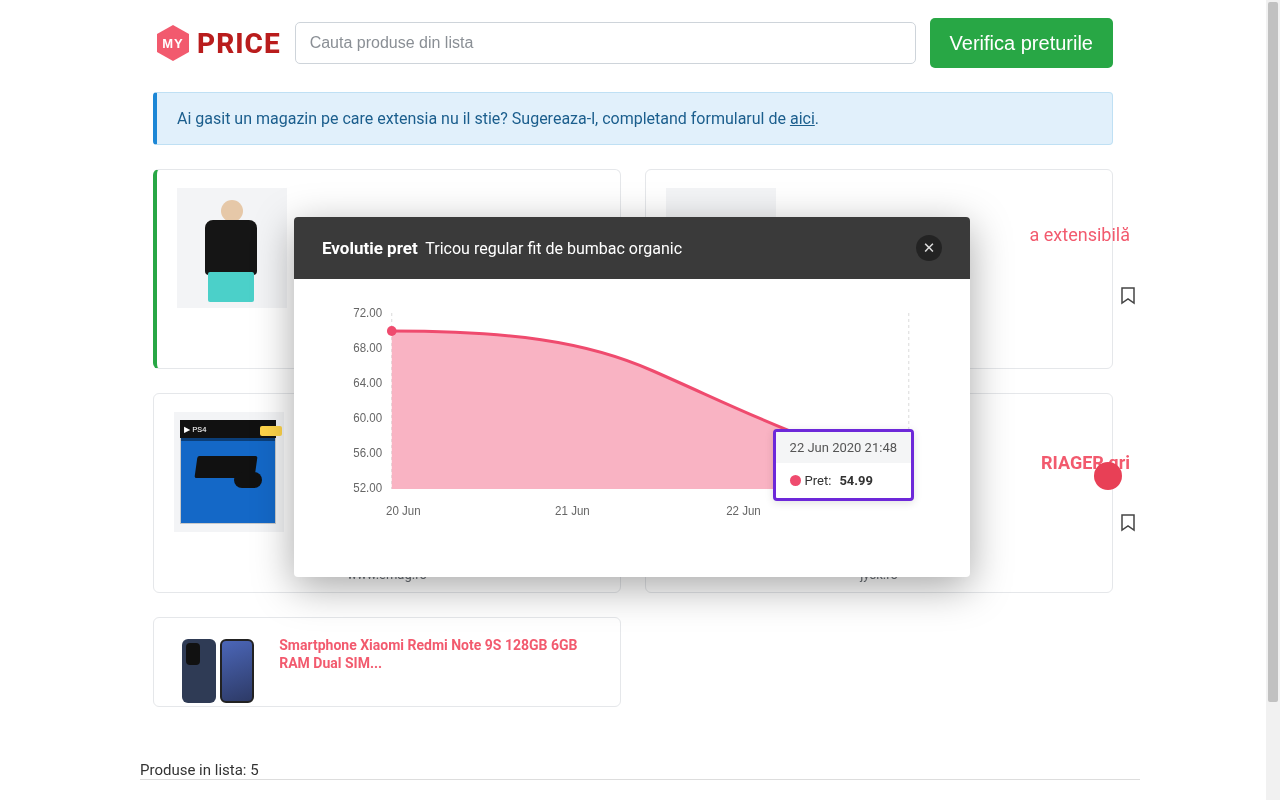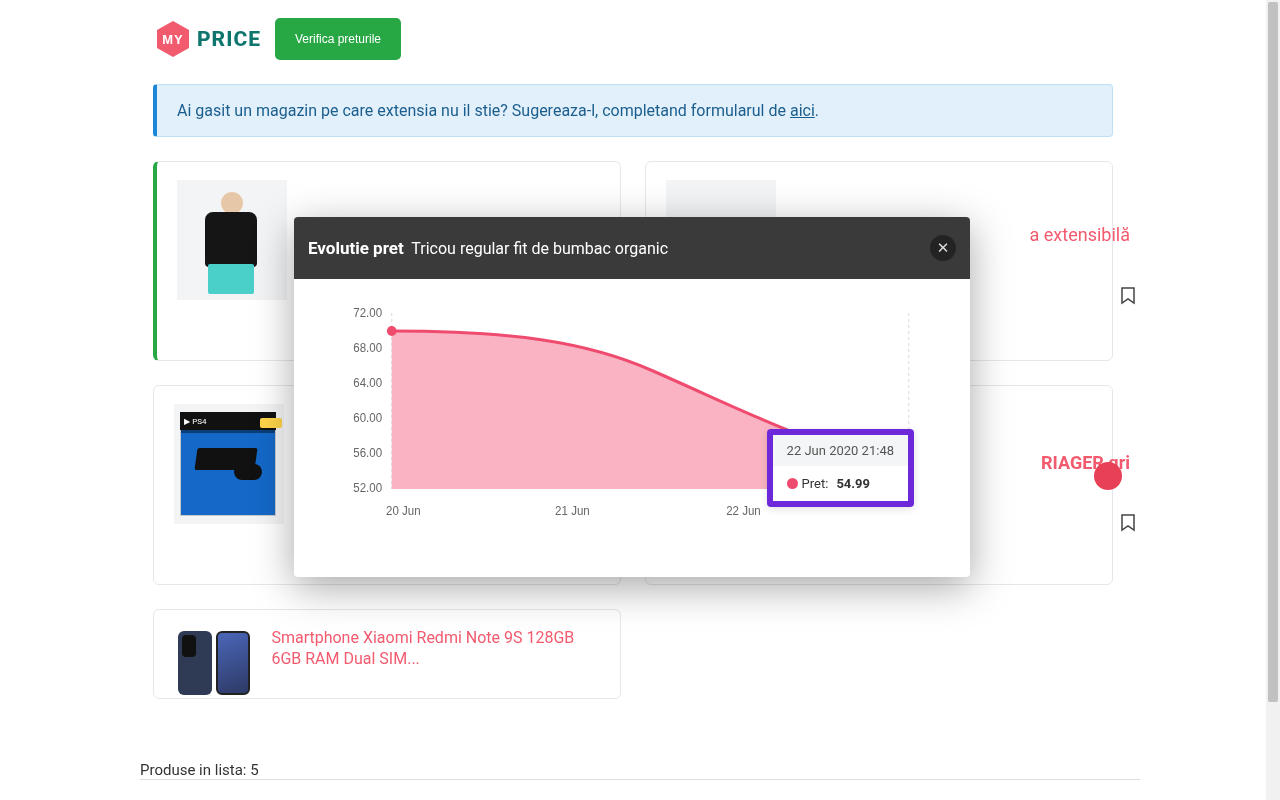--- a/index.html
+++ b/index.html
@@ -6,24 +6,24 @@
 body{font-family:-apple-system,BlinkMacSystemFont,"Segoe UI",Roboto,Arial,sans-serif;background:#fff;color:#333;overflow:hidden}
 .viewport{width:1280px;height:800px;position:relative;overflow:hidden}
 .scrollarea{position:absolute;left:0;top:0;right:14px;bottom:0;overflow:hidden}
 .scrollbar-track{position:absolute;right:0;top:0;width:14px;height:100%;background:#f1f1f1}
 .scrollbar-thumb{position:absolute;left:2px;top:2px;width:10px;height:700px;background:#c1c1c1;border-radius:2px}
 .container{width:960px;margin:0 auto;padding-top:18px}
 .header-row{display:flex;align-items:center;gap:14px;margin-bottom:24px}
 .logo{display:flex;align-items:center;font-weight:800;letter-spacing:1px}
 .logo-badge{width:40px;height:40px;display:flex;align-items:center;color:#fff;margin-right:4px}
 .logo-badge svg{width:40px;height:40px}
-.logo-text{color:#0f766e;font-size:21px}
+.logo-text{color:#b91c1c;font-size:28px}
 .search-input{flex:1;height:42px;border:1px solid #ced4da;border-radius:5px;padding:0 14px;font-size:16px;color:#495057;outline:none}
 .search-input::placeholder{color:#8a8f95}
-.btn-verify{height:42px;background:#28a745;color:#fff;border:none;border-radius:5px;padding:0 20px;font-size:12px;cursor:pointer}
+.btn-verify{height:50px;background:#28a745;color:#fff;border:none;border-radius:5px;padding:0 20px;font-size:20px;cursor:pointer}
 .alert{background:#e1f0fb;border:1px solid #bfe0f4;border-left:4px solid #1c87d6;border-radius:4px;padding:16px 20px;color:#1b5e8d;font-size:16px;margin-bottom:24px}
 .alert a{color:#1b5e8d;text-decoration:underline}
 .grid{display:grid;grid-template-columns:1fr 1fr;gap:24px}
 .card{border:1px solid #e5e7ea;border-radius:6px;background:#fff;padding:18px 20px 14px;position:relative}
 .card.green{border-left:4px solid #28a745}
 .card-inner{display:flex;gap:18px;align-items:flex-start}
 .thumb{width:110px;height:120px;background:#f3f4f6;display:flex;align-items:center;justify-content:center;flex-shrink:0;position:relative;overflow:hidden}
 .thumb .ph-person{width:55px;height:100px;position:relative}
 .thumb .ph-head{width:22px;height:22px;background:#e6c8a8;border-radius:50%;position:absolute;left:16px;top:2px}
 .thumb .ph-body{width:52px;height:55px;background:#151515;border-radius:8px 8px 4px 4px;position:absolute;left:0;top:22px}
@@ -32,32 +32,32 @@
 .ps4-art{position:absolute;left:6px;top:8px;width:96px;height:104px;background:linear-gradient(#0b3e78,#0b3e78 20%,#1468c7 20%,#1468c7);border:1px solid #c9c9c9}
 .ps4-top{position:absolute;left:6px;top:8px;width:96px;height:18px;background:#111;color:#fff;font-size:8px;display:flex;align-items:center;padding-left:4px}
 .ps4-price{position:absolute;right:2px;top:14px;width:22px;height:10px;background:#ffd54a;border-radius:2px}
 .ps4-console{position:absolute;left:22px;top:44px;width:60px;height:22px;background:#111;border-radius:2px;transform:skewX(-8deg)}
 .ps4-controller{position:absolute;left:60px;top:60px;width:28px;height:16px;background:#111;border-radius:8px}
 .phone-thumb{width:110px;height:70px;display:flex;gap:4px;align-items:center;justify-content:center}
 .phone-front,.phone-back{width:34px;height:64px;border-radius:6px}
 .phone-front{background:linear-gradient(160deg,#4b66b8,#2d3a66);border:2px solid #222}
 .phone-back{background:#2f3b55;position:relative}
 .phone-cam{position:absolute;left:4px;top:4px;width:14px;height:22px;background:#111;border-radius:4px}
-.title-link{color:#f25a6e;font-size:16px;font-weight:400;line-height:1.3}
+.title-link{color:#f25a6e;font-size:14px;font-weight:700;line-height:1.3}
 .domain{color:#6b7076;font-size:13px;margin-top:10px;text-align:center}
 .card .domain{position:absolute;left:0;right:0;bottom:10px}
 .card.short{height:200px}
 .modal{position:absolute;left:294px;top:217px;width:676px;background:#fff;border-radius:4px;box-shadow:0 10px 40px rgba(0,0,0,.35);z-index:50;overflow:hidden}
-.modal-header{background:#3a3a3a;color:#fff;padding:18px 14px;display:flex;align-items:center;justify-content:space-between}
+.modal-header{background:#3a3a3a;color:#fff;padding:18px 28px;display:flex;align-items:center;justify-content:space-between}
 .modal-title{font-size:16px}
 .modal-title b{font-weight:700;margin-right:4px;font-size:17px}
 .close-btn{width:26px;height:26px;border-radius:50%;background:#232323;color:#ddd;display:flex;align-items:center;justify-content:center;cursor:pointer;font-size:15px}
 .chart-wrap{padding:20px 42px 28px;position:relative;height:298px}
 .chart-svg{width:100%;height:100%}
-.tooltip{position:absolute;right:56px;top:150px;background:#fff;border:6px solid #6d28d9;border-radius:4px;box-shadow:0 2px 8px rgba(0,0,0,.12);font-size:13px;overflow:hidden}
+.tooltip{position:absolute;right:56px;top:150px;background:#fff;border:3px solid #6d28d9;border-radius:4px;box-shadow:0 2px 8px rgba(0,0,0,.12);font-size:13px;overflow:hidden}
 .tooltip-date{background:#f4f5f6;padding:8px 14px;color:#555}
 .tooltip-val{padding:10px 14px;display:flex;align-items:center;gap:4px}
 .tooltip-dot{width:11px;height:11px;border-radius:50%;background:#ef4b6e}
 .tooltip-val b{margin-left:4px}
 .btn-red-pill{position:absolute;right:158px;top:462px;width:28px;height:28px;background:#e84056;border-radius:14px;z-index:30}
 .bookmark-ico{position:absolute;right:145px;z-index:30;color:#444}
 .footer{position:absolute;left:140px;right:140px;bottom:20px;display:flex;justify-content:space-between;font-size:15px;color:#333;border-bottom:1px solid #ddd;}
 .row2-right-title{position:absolute;right:150px;top:452px;color:#f25a6e;font-size:18px;font-weight:700}
 .row1-right-title{position:absolute;right:150px;top:224px;color:#f25a6e;font-size:18px;font-weight:400}
 </style>
@@ -70,20 +70,21 @@
 <div class="header-row">
   <div class="logo">
     <span class="logo-badge">
       <svg viewBox="0 0 40 40">
                 <polygon points="20,2 36,11 36,29 20,38 4,29 4,11" fill="#f25a6e"></polygon>
                 <text x="20" y="25" text-anchor="middle" fill="#fff" font-size="13" font-weight="800" font-family="Arial">MY</text>
               </svg>
     </span>
     <span class="logo-text">PRICE</span>
   </div>
+  <input class="search-input" placeholder="Cauta produse din lista" style="">
   <button class="btn-verify">Verifica preturile</button>
 </div>
 
 <div class="alert">
   <span>Ai gasit un magazin pe care extensia nu il stie? Sugereaza-l, completand formularul de </span>
   <a href="#">aici</a><span>.</span>
 </div>
 
 <div class="grid">
   <div class="card green short">

